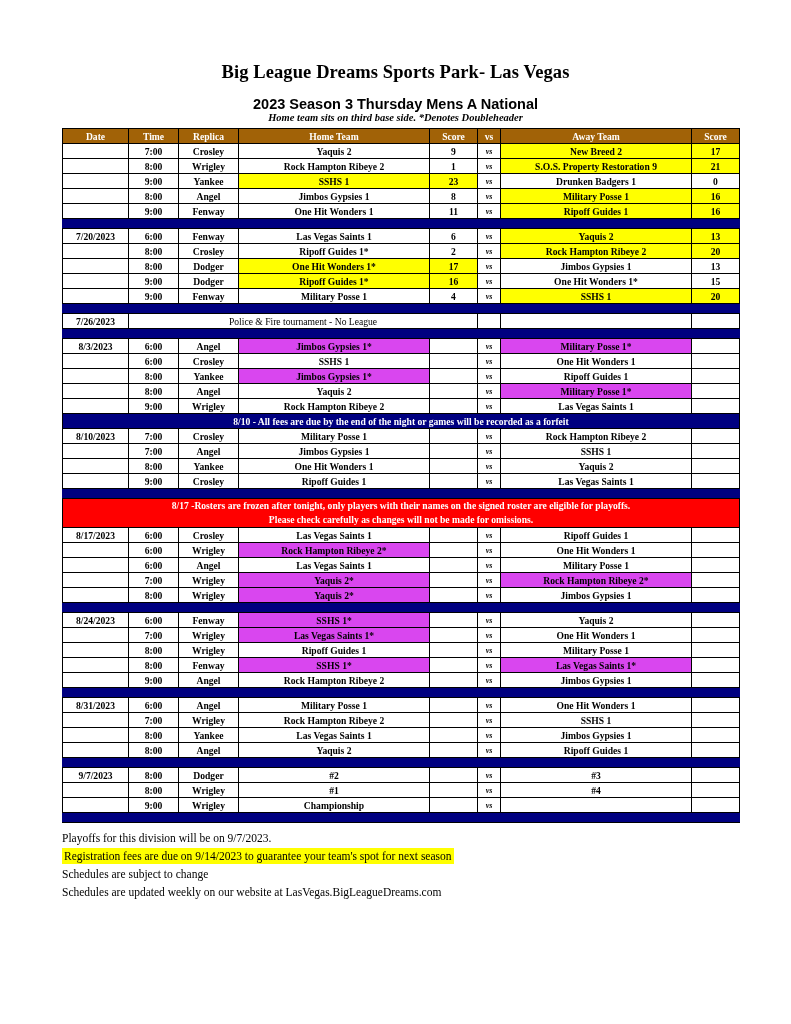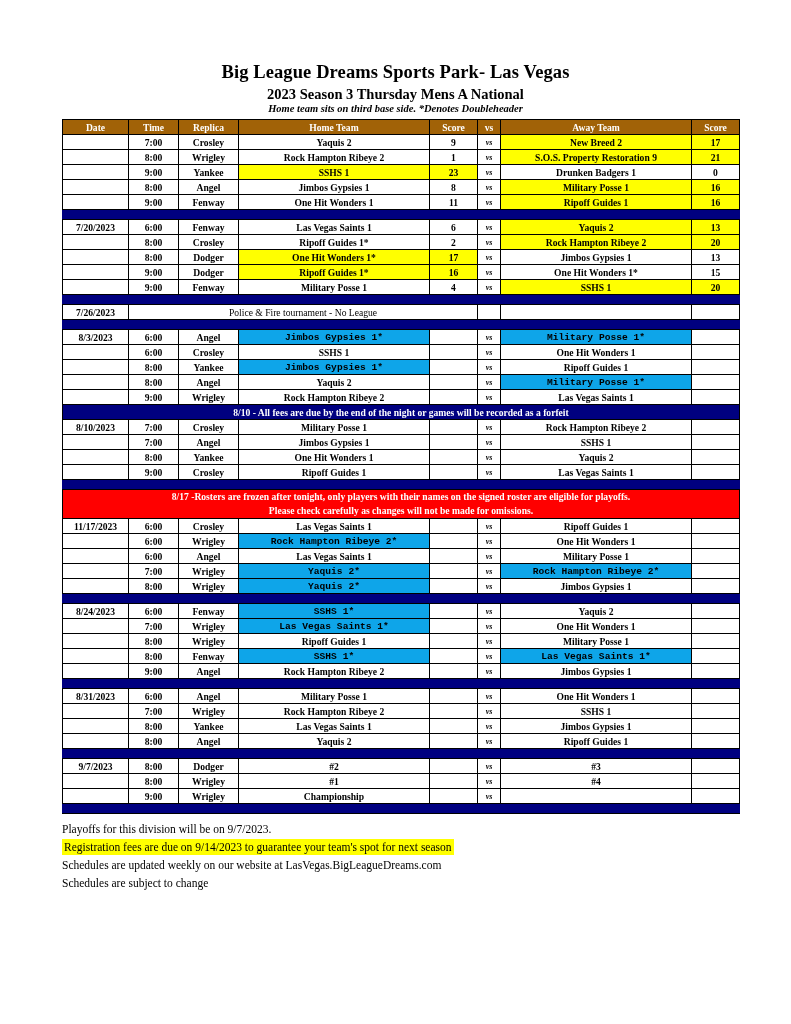--- a/index.html
+++ b/index.html
@@ -25,24 +25,24 @@
     text-align: center;
     padding-top: 62px;
   }
   .title-main {
     font-family: "Liberation Serif", serif;
     font-weight: bold;
     font-size: 18.5px;
     letter-spacing: 0.1px;
   }
   .title-sub {
-    font-family: Liberation Serif, serif;
+    font-family: Liberation Sans, sans-serif;
     font-weight: bold;
     font-size: 14.5px;
-    margin-top: 3px;
+    margin-top: 13px;
   }
   .title-note {
     font-family: "Liberation Serif", serif;
     font-style: italic;
     font-weight: bold;
     font-size: 10.5px;
     margin-bottom: 5px;
   }
   table.sched {
     border-collapse: collapse;
@@ -104,21 +104,21 @@
   tr.notice-red td {
     background: #ff0000;
     color: #ffffff;
     font-weight: bold;
     font-size: 9.6px;
     height: 15px;
     line-height: 14px;
     text-align: center;
   }
   .hl-yellow { background: #ffff00; }
-  .hl-cyan   { background: #0ea5e9; font-family: Liberation Mono, monospace; }
+  .hl-cyan   { background: #d946ef; }
 
   .footer {
     margin-top: 6px;
     font-size: 11.5px;
     font-weight: normal;
     line-height: 16px;
   }
   .footer div { padding: 1px 0; }
   .footer .yellow {
     background: #ffff00;
@@ -373,21 +373,21 @@
         <tr class="band">
           <td colspan="8"></td>
         </tr>
         <tr class="notice-red">
           <td colspan="8">
             <div>8/17 -Rosters are frozen after tonight, only players with their names on the signed roster are eligible for playoffs.</div>
             <div>Please check carefully as changes will not be made for omissions.</div>
           </td>
         </tr>
         <tr>
-          <td class="date">11/17/2023</td>
+          <td class="date">8/17/2023</td>
           <td class="time">6:00</td>
           <td class="rep">Crosley</td>
           <td class="team">Las Vegas Saints 1</td>
           <td class="score"></td>
           <td class="vs">vs</td>
           <td class="team">Ripoff Guides 1</td>
           <td class="score"></td>
         </tr>
         <tr>
           <td class="date"></td>
@@ -560,17 +560,17 @@
         </tr>
         <tr class="band">
           <td colspan="8"></td>
         </tr>
       </tbody>
   </table>
 
   <div class="footer">
     <div>Playoffs for this division will be on 9/7/2023.</div>
     <div><span class="yellow">Registration fees are due on 9/14/2023 to guarantee your team's spot for next season</span></div>
+    <div>Schedules are subject to change</div>
     <div>Schedules are updated weekly on our website at LasVegas.BigLeagueDreams.com</div>
-    <div>Schedules are subject to change</div>
   </div>
 
 </div>
 
 </body></html>

